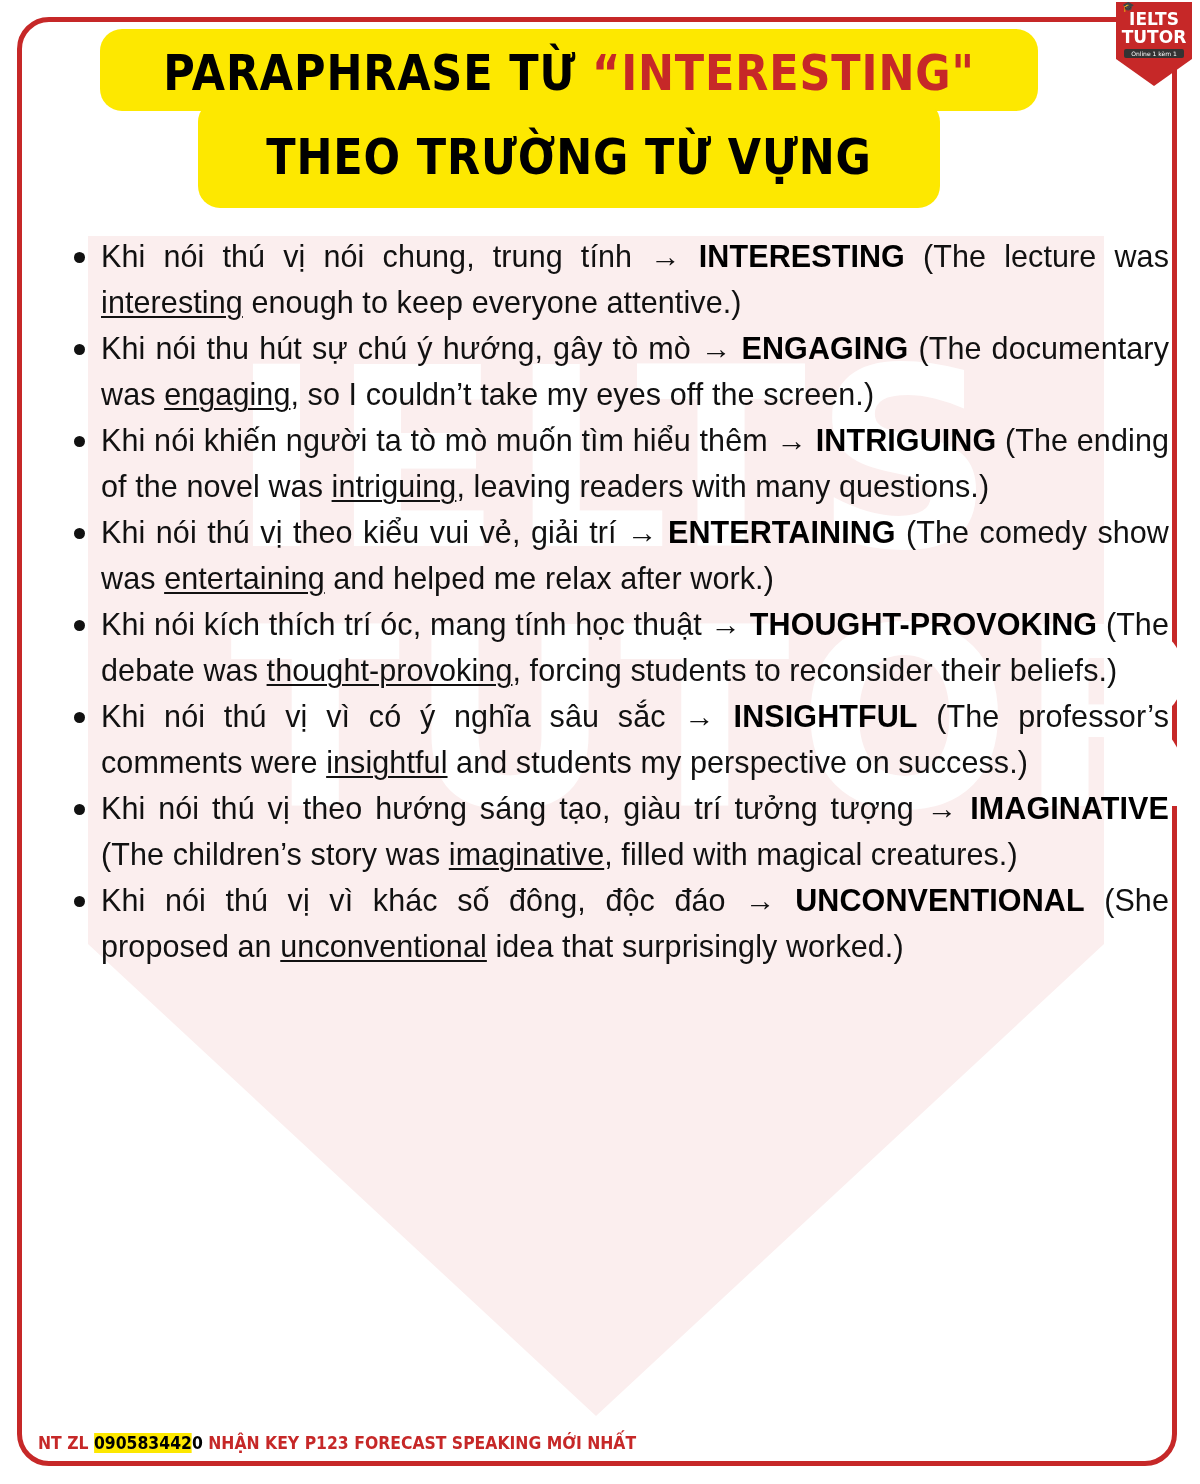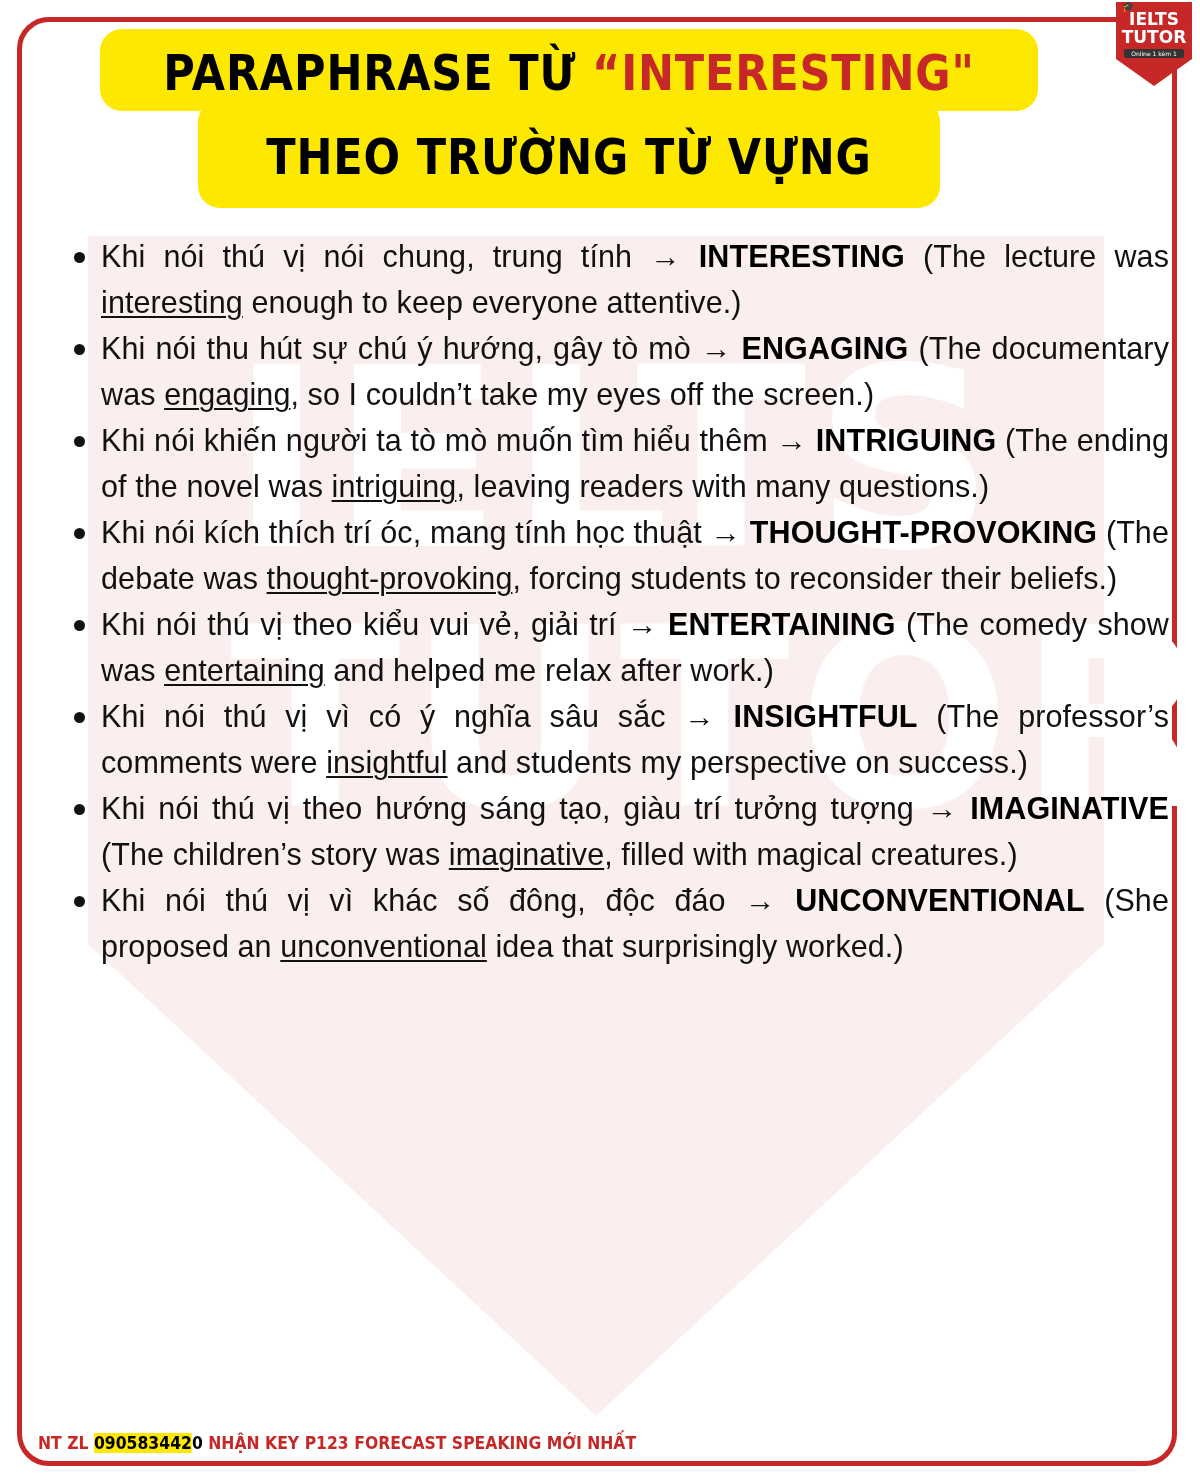--- a/index.html
+++ b/index.html
@@ -87,20 +87,20 @@
   <span class="cap">🎓</span>
   <div class="b1">IELTS</div>
   <div class="b2">TUTOR</div>
   <div class="b3">Online 1 kèm 1</div>
 </div>
 
 <ul class="items">
   <li><span>Khi nói thú vị nói chung, trung tính → </span><span class="kw">INTERESTING</span><span class="ex"><span> (The lecture was </span><u>interesting</u><span> enough to keep everyone attentive.)</span></span></li>
   <li><span>Khi nói thu hút sự chú ý hướng, gây tò mò → </span><span class="kw">ENGAGING</span><span class="ex"><span> (The documentary was </span><u>engaging</u><span>, so I couldn’t take my eyes off the screen.)</span></span></li>
   <li><span>Khi nói khiến người ta tò mò muốn tìm hiểu thêm → </span><span class="kw">INTRIGUING</span><span class="ex"><span> (The ending of the novel was </span><u>intriguing</u><span>, leaving readers with many questions.)</span></span></li>
+  <li><span>Khi nói thú vị theo kiểu vui vẻ, giải trí → </span><span class="kw">ENTERTAINING</span><span class="ex"><span> (The comedy show was </span><u>entertaining</u><span> and helped me relax after work.)</span></span></li>
   <li><span>Khi nói kích thích trí óc, mang tính học thuật → </span><span class="kw">THOUGHT-PROVOKING</span><span class="ex"><span> (The debate was </span><u>thought-provoking</u><span>, forcing students to reconsider their beliefs.)</span></span></li>
-  <li><span>Khi nói thú vị theo kiểu vui vẻ, giải trí → </span><span class="kw">ENTERTAINING</span><span class="ex"><span> (The comedy show was </span><u>entertaining</u><span> and helped me relax after work.)</span></span></li>
   <li><span>Khi nói thú vị vì có ý nghĩa sâu sắc → </span><span class="kw">INSIGHTFUL</span><span class="ex"><span> (The professor’s comments were </span><u>insightful</u><span> and students my perspective on success.)</span></span></li>
   <li><span>Khi nói thú vị theo hướng sáng tạo, giàu trí tưởng tượng → </span><span class="kw">IMAGINATIVE</span><span class="ex"><span> (The children’s story was </span><u>imaginative</u><span>, filled with magical creatures.)</span></span></li>
   <li><span>Khi nói thú vị vì khác số đông, độc đáo → </span><span class="kw">UNCONVENTIONAL</span><span class="ex"><span> (She proposed an </span><u>unconventional</u><span> idea that surprisingly worked.)</span></span></li>
 </ul>
 
 <div class="footer"><span>NT ZL </span><span class="phone">090583442</span><span style="color:#000">0</span><span> NHẬN KEY P123 FORECAST SPEAKING MỚI NHẤT</span></div>
 
 </body></html>

